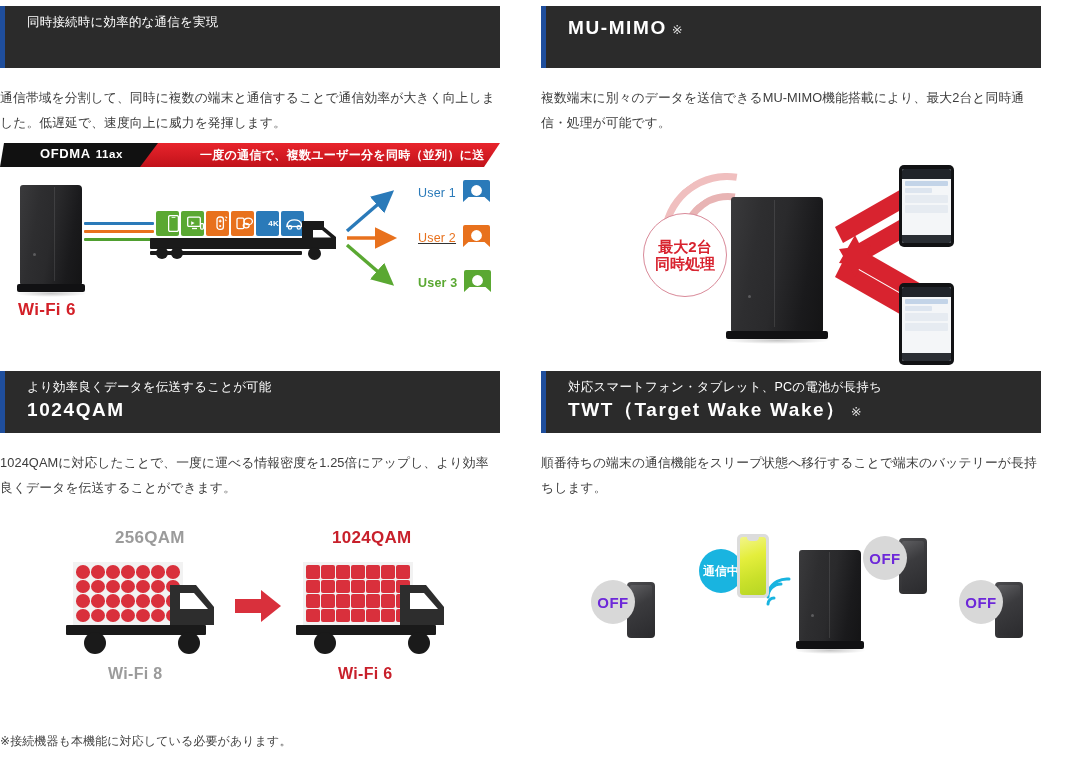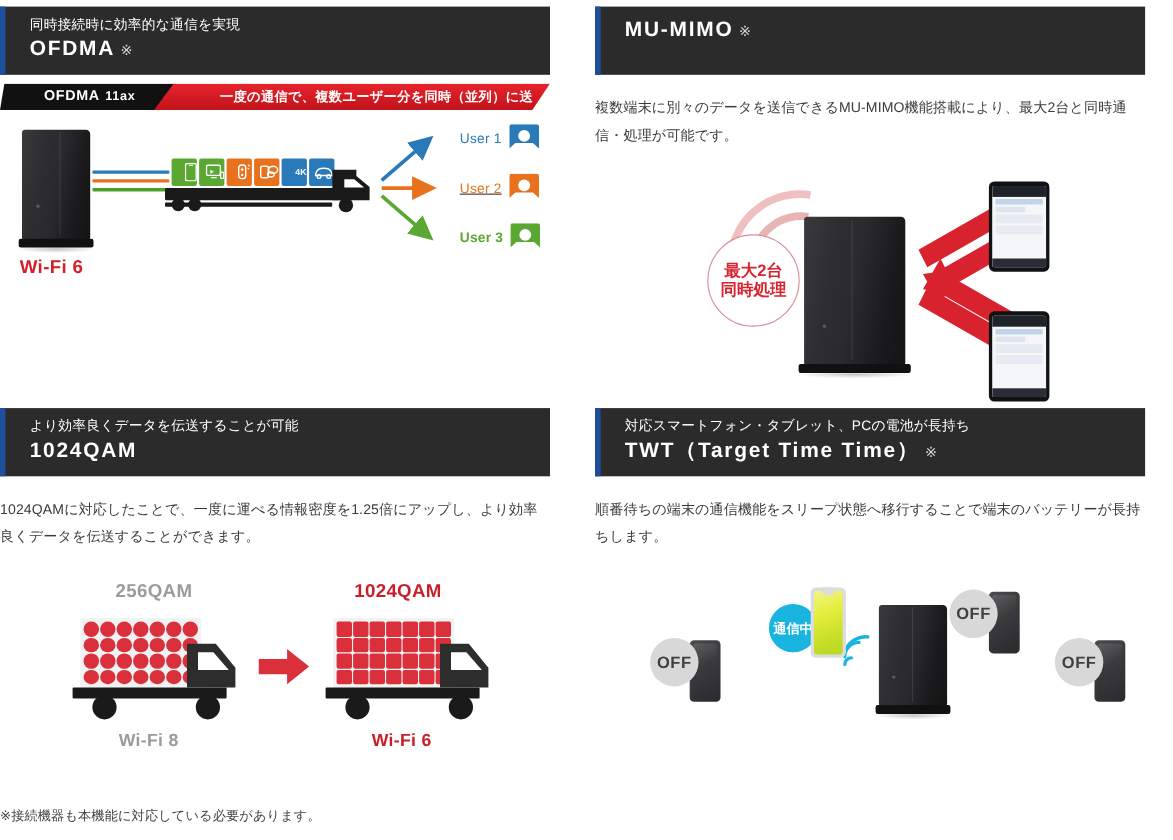--- a/index.html
+++ b/index.html
@@ -242,20 +242,21 @@
   .phone .scr-bot {
     position: absolute; left:0; bottom:0;
     height: 11%; width: 100%; background: #2a2e34;
   }
 
   
   .scene-qam { height: 205px; }
   .qam-title {
     position: absolute; font-size: 17px; font-weight: bold;
     letter-spacing: 0.3px;
+    margin-left: 10px;
   }
   .qam-title.grey { color: #9b9b9b; }
   .qam-title.red  { color: #c8202b; }
   .qam-foot {
     position: absolute; font-size: 16px; font-weight: bold;
     letter-spacing: 0.3px;
   }
   .qam-foot.grey { color: #9b9b9b; }
   .qam-foot.red  { color: #c8202b; }
   .qam-box {
@@ -269,21 +270,21 @@
   .dot  { background: #d9303c; border-radius: 50%; }
   .sq   { background: #d9303c; border-radius: 2px; }
   .big-arrow { position: absolute; }
 
   
   .scene-twt { height: 200px; }
   .off-badge {
     position: absolute;
     border-radius: 50%;
     background: #d8d8d8;
-    color: #404040;
+    color: #6d28d9;
     font-weight: bold;
     display: flex; align-items: center; justify-content: center;
     letter-spacing: 0.5px;
     z-index: 3;
   }
   .talk-badge {
     position: absolute;
     border-radius: 50%;
     background: #19b4e0;
     color: #ffffff;
@@ -346,24 +347,22 @@
   }
 </style>
 </head>
 <body>
 
 <div class="page">
 
   <div class="panel col-left row-top">
     <div class="panel-header">
       <div class="kicker">同時接続時に効率的な通信を実現</div>
-      <div class="title">
-        <span>OFDMA</span><span class="mark">※</span>
-      </div>
-    </div>
+    </div>
+    <div class="panel-body">通信帯域を分割して、同時に複数の端末と通信することで通信効率が大きく向上しました。低遅延で、速度向上に威力を発揮します。</div>
 
     <div class="ofdma-banner">
       <div class="blk"></div>
       <div class="red"></div>
       <div class="blk-label">
         <span>OFDMA</span><span class="sub">11ax</span>
       </div>
       <div class="red-label">一度の通信で、複数ユーザー分を同時（並列）に送る。</div>
     </div>
 
@@ -652,21 +651,21 @@
         <div class="wheel" style="left:120px; top:72px; width:22px; height:22px;"></div>
       </div>
       <div class="qam-foot red" style="left:338px; top:145px;">Wi-Fi 6</div>
     </div>
   </div>
 
   <div class="panel col-right row-bottom">
     <div class="panel-header">
       <div class="kicker">対応スマートフォン・タブレット、PCの電池が長持ち</div>
       <div class="title">
-        <span>TWT（Target Time Time）</span><span class="mark">※</span>
+        <span>TWT（Target Wake Wake）</span><span class="mark">※</span>
       </div>
     </div>
     <div class="panel-body">順番待ちの端末の通信機能をスリープ状態へ移行することで端末のバッテリーが長持ちします。</div>
 
     <div class="illus scene-twt" style="margin-top:22px;">
 
       <div class="off-badge" style="left:50px; top:58px; width:44px; height:44px; font-size:15px;">
         <span>OFF</span>
       </div>
       <div class="phone-off" style="left:86px; top:60px; width:28px; height:56px;">

